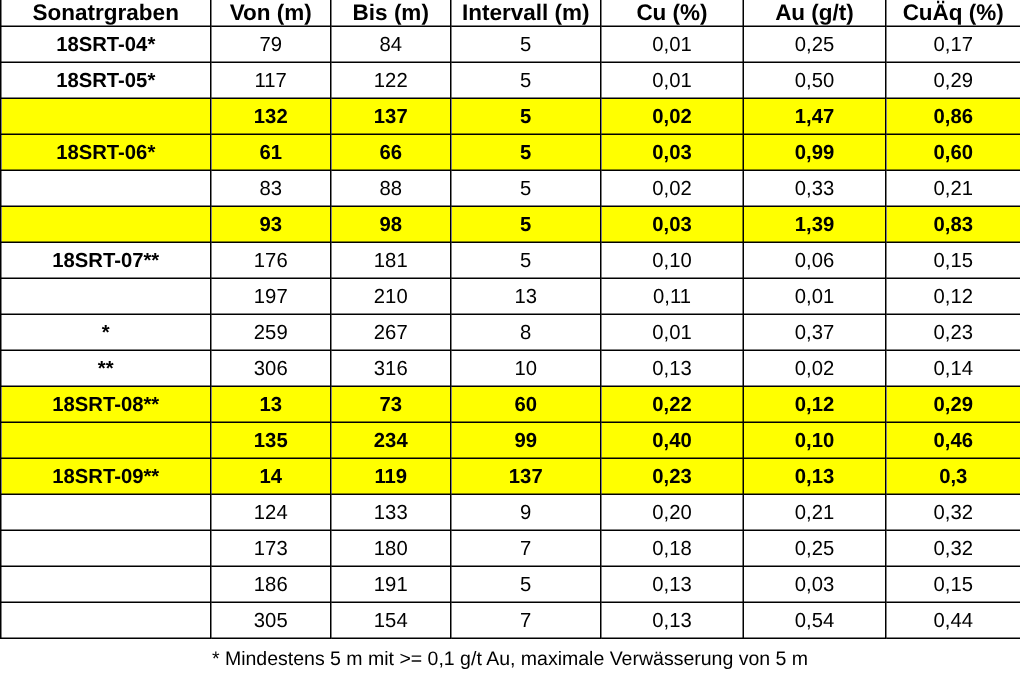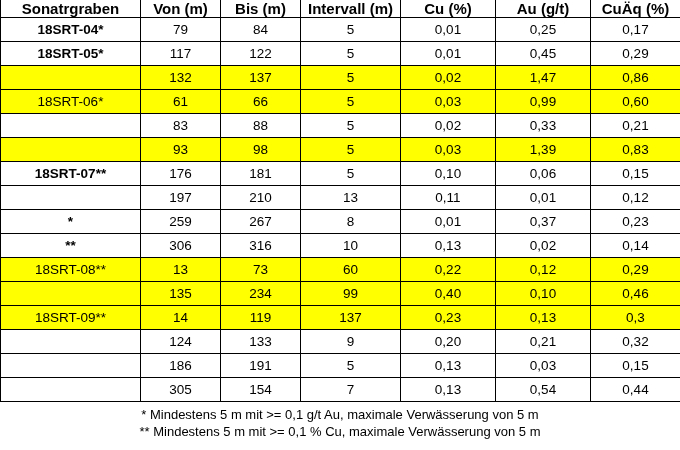--- a/index.html
+++ b/index.html
@@ -65,21 +65,21 @@
   }
   td.hole {
     font-weight: bold;
     text-align: center;
   }
   tr.hl td {
     background: #ffff00;
   }
   tr.hl td.bold-row,
   tr.hl td.hole {
-    font-weight: normal;
+    font-weight: bold;
   }
   td.b { font-weight: bold; }
 
   .footnotes {
     margin-top: 4px;
     font-size: 13px;
     text-align: center;
     line-height: 17px;
   }
   .footnotes div {
@@ -121,21 +121,21 @@
           <td>0,01</td>
           <td>0,25</td>
           <td>0,17</td>
         </tr>
         <tr>
           <td class="hole">18SRT-05*</td>
           <td>117</td>
           <td>122</td>
           <td>5</td>
           <td>0,01</td>
-          <td>0,45</td>
+          <td>0,50</td>
           <td>0,29</td>
         </tr>
         <tr class="hl">
           <td class="hole"></td>
           <td class="bold-row b">132</td>
           <td class="bold-row b">137</td>
           <td class="bold-row b">5</td>
           <td class="bold-row b">0,02</td>
           <td class="bold-row b">1,47</td>
           <td class="bold-row b">0,86</td>
@@ -234,20 +234,29 @@
           <td class="hole"></td>
           <td>124</td>
           <td>133</td>
           <td>9</td>
           <td>0,20</td>
           <td>0,21</td>
           <td>0,32</td>
         </tr>
         <tr>
           <td class="hole"></td>
+          <td>173</td>
+          <td>180</td>
+          <td>7</td>
+          <td>0,18</td>
+          <td>0,25</td>
+          <td>0,32</td>
+        </tr>
+        <tr>
+          <td class="hole"></td>
           <td>186</td>
           <td>191</td>
           <td>5</td>
           <td>0,13</td>
           <td>0,03</td>
           <td>0,15</td>
         </tr>
         <tr>
           <td class="hole"></td>
           <td>305</td>

